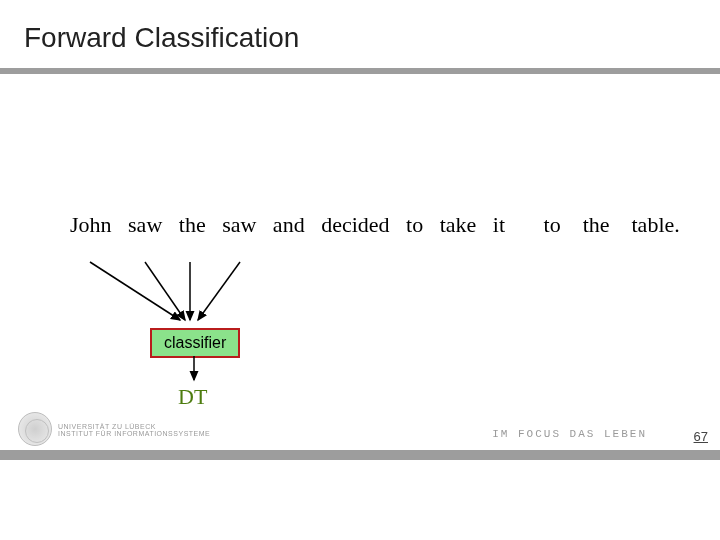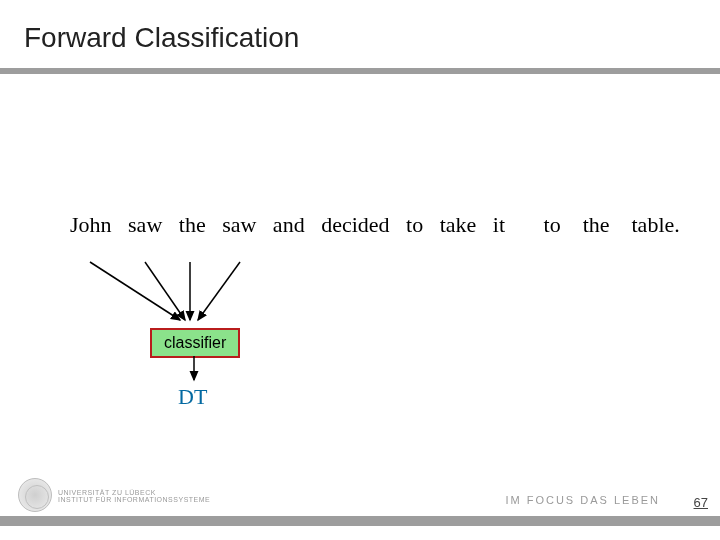--- a/index.html
+++ b/index.html
@@ -1,43 +1,43 @@
 <!DOCTYPE html>
 <html><head>
 <meta charset="utf-8">
 <style>
   * { margin: 0; padding: 0; box-sizing: border-box; }
   html, body { width: 720px; height: 540px; font-family: Arial, Helvetica, sans-serif; background: #fff; overflow: hidden; }
-  .slide { position: relative; width: 720px; height: 526px; }
+  .slide { position: relative; width: 720px; height: 460px; }
 
   .title { position: absolute; left: 24px; top: 22px; font-size: 28px; color: #222; font-weight: 400; }
 
   .title-rule { position: absolute; left: 0; top: 68px; width: 720px; height: 6px; background: #9d9d9d; }
 
   .content { position: absolute; left: 70px; top: 210px; }
 
   .tags-row { font-family: "Times New Roman", Times, serif; font-size: 22px; color: #000; white-space: pre; }
   .words-row { font-family: "Times New Roman", Times, serif; font-size: 22px; color: #000; white-space: pre; margin-top: 2px; }
 
   .svg-arrows { position: absolute; left: 70px; top: 258px; width: 400px; height: 70px; }
 
   .classifier-box { position: absolute; left: 150px; top: 328px; border: 2px solid #b91c1c; background: #8be28b; padding: 4px 12px; font-size: 16px; color: #000; }
 
   .out-arrow { position: absolute; left: 186px; top: 354px; width: 16px; height: 34px; }
 
-  .out-tag { position: absolute; left: 178px; top: 384px; font-family: "Times New Roman", Times, serif; font-size: 22px; color: #0369a1; }
+  .out-tag { position: absolute; left: 178px; top: 384px; font-family: "Times New Roman", Times, serif; font-size: 22px; color: #4d7c0f; }
 
   .footer-bar { position: absolute; left: 0; bottom: 0; width: 720px; height: 10px; background: #9d9d9d; }
 
   .seal { position: absolute; left: 18px; bottom: 14px; width: 34px; height: 34px; border-radius: 50%; background: radial-gradient(circle at 50% 50%, #cfcfcf 0%, #e6e6e6 70%, #d4d4d4 100%); border: 1px solid #bdbdbd; }
   .seal::after { content: ""; position: absolute; left: 6px; top: 6px; width: 22px; height: 22px; border-radius: 50%; border: 1px solid #c0c0c0; }
 
   .uni-text { position: absolute; left: 58px; bottom: 22px; font-size: 7px; letter-spacing: 0.5px; color: #9a9a9a; line-height: 1.1; }
 
-  .focus-text { position: absolute; right: 60px; bottom: 20px; font-size: 11px; letter-spacing: 2px; color: #9a9a9a; }
+  .focus-text { position: absolute; right: 73px; bottom: 20px; font-size: 11px; letter-spacing: 2px; color: #9a9a9a; font-family: Liberation Mono, monospace; }
 
   .page-num { position: absolute; right: 12px; bottom: 16px; font-size: 13px; color: #444; text-decoration: underline; }
 </style>
 </head>
 <body>
 
 <div class="slide">
 
   <div class="title">Forward Classification</div>
   <div class="title-rule"></div>

